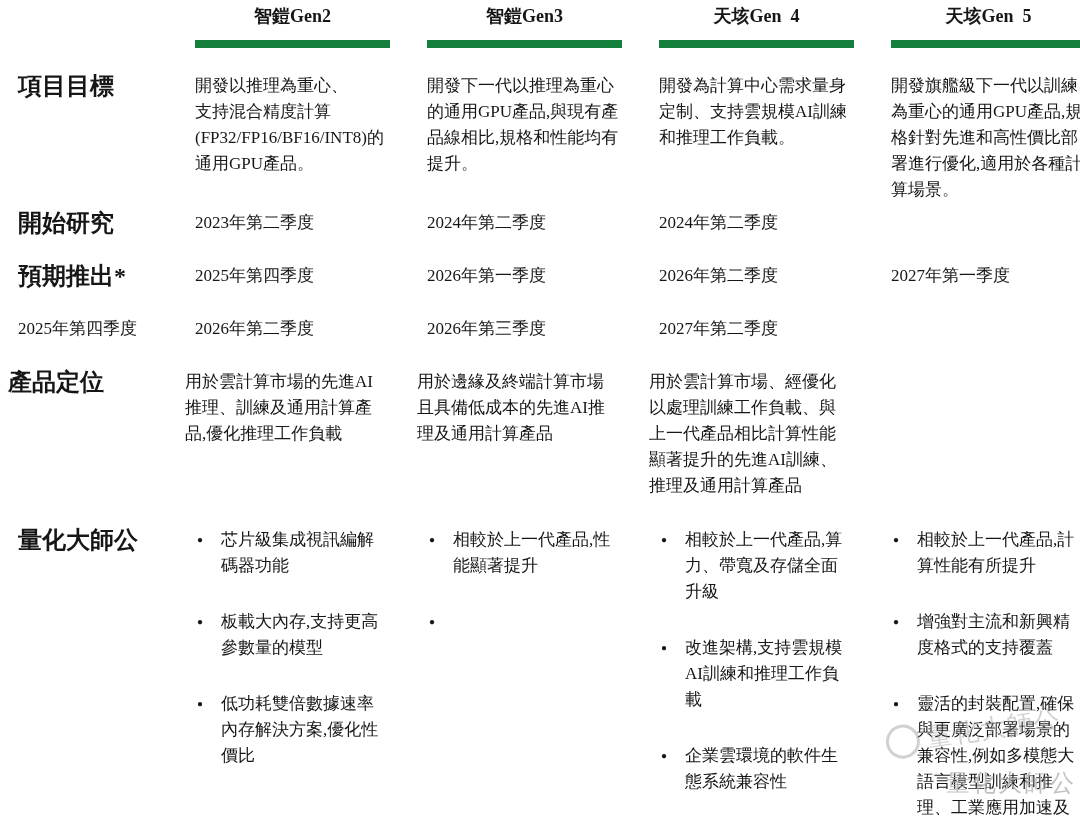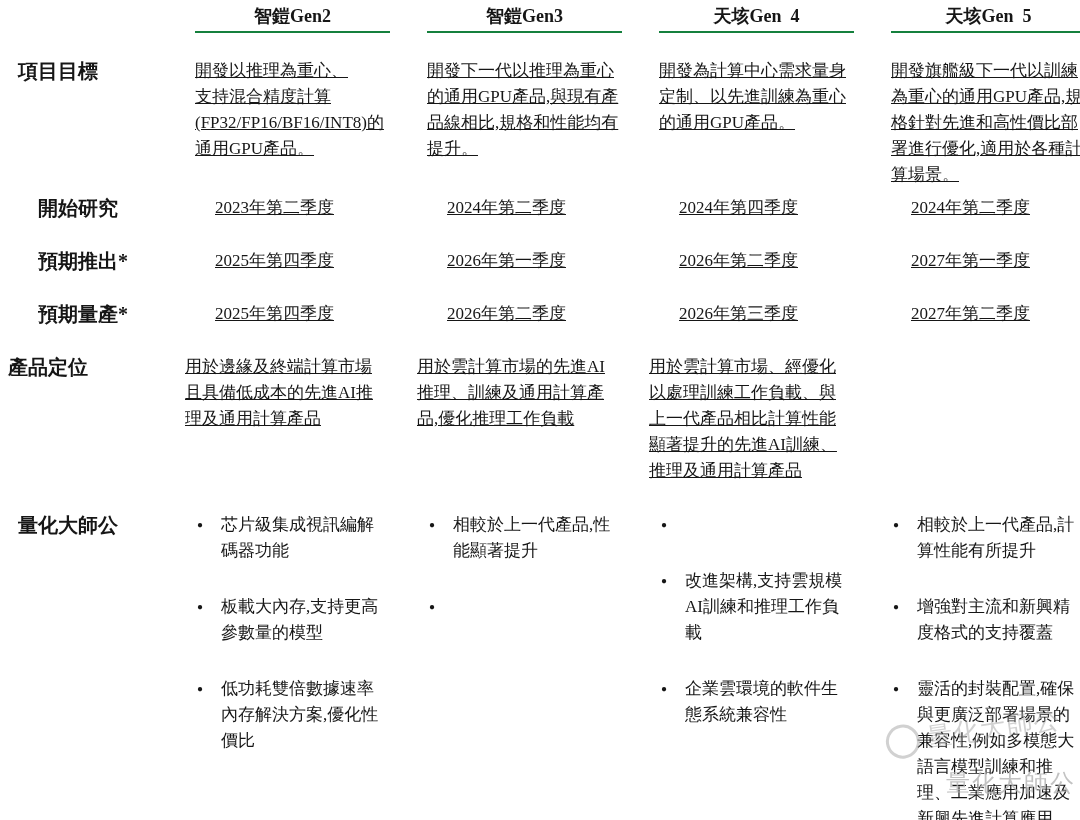--- a/index.html
+++ b/index.html
@@ -15,29 +15,29 @@
     display:grid;
     grid-template-columns:140px repeat(4,195px);
     column-gap:37px;
     padding-left:18px;
     align-items:start;
   }
   .hdr-row{padding-top:6px;}
   .hdr{
     font-weight:bold;font-size:18px;line-height:20px;
     text-align:center;
-    border-bottom:2px solid #15803d;
-    padding-bottom:5px;
+    border-bottom:8px solid #15803d;
+    padding-bottom:14px;
     white-space:pre;
   }
-  .row-label{font-weight:bold;font-size:20px;line-height:26px;}
+  .row-label{font-weight:bold;font-size:24px;line-height:26px;}
   .cell{font-size:17px;line-height:26px;}
-  .pre{white-space:pre-line;text-decoration:underline;}
+  .pre{white-space:pre-line;}
   .r-goal{margin-top:25px;min-height:137px;}
-  .r-date{min-height:53px;margin-left:20px;}
+  .r-date{min-height:53px;}
   .r-pos{min-height:158px;padding-left:8px;}
   ul.feat{list-style:none;margin:0;padding:0;}
   ul.feat li{display:flex;margin:0 0 30px 0;}
   ul.feat li:last-child{margin-bottom:0;}
   .blt{width:24px;flex:none;font-size:10px;line-height:26px;padding-left:2px;}
   .btxt{flex:1;}
   .wm-badge{
     position:absolute;left:886px;top:726px;
     display:flex;align-items:center;gap:7px;
     transform:rotate(-8deg);transform-origin:left center;
@@ -64,48 +64,46 @@
         <div class="hdr">天垓Gen  4</div>
         <div class="hdr">天垓Gen  5</div>
       </div>
       <div class="grid r-goal">
         <div class="row-label">項目目標</div>
         <div class="cell pre">開發以推理為重心、
 支持混合精度計算
 (FP32/FP16/BF16/INT8)的
 通用GPU產品。</div>
         <div class="cell pre">開發下一代以推理為重心的通用GPU產品,與現有產品線相比,規格和性能均有提升。</div>
-        <div class="cell pre">開發為計算中心需求量身定制、以先進訓練為重心的通用GPU產品。</div>
+        <div class="cell pre">開發為計算中心需求量身定制、支持雲規模AI訓練和推理工作負載。</div>
         <div class="cell pre">開發旗艦級下一代以訓練為重心的通用GPU產品,規格針對先進和高性價比部署進行優化,適用於各種計算場景。</div>
       </div>
       <div class="grid r-date">
         <div class="row-label">開始研究</div>
         <div class="cell pre">2023年第二季度</div>
         <div class="cell pre">2024年第二季度</div>
-        <div class="cell pre">2024年第四季度</div>
         <div class="cell pre">2024年第二季度</div>
       </div>
       <div class="grid r-date">
         <div class="row-label">預期推出*</div>
         <div class="cell pre">2025年第四季度</div>
         <div class="cell pre">2026年第一季度</div>
         <div class="cell pre">2026年第二季度</div>
         <div class="cell pre">2027年第一季度</div>
       </div>
       <div class="grid r-date">
-        <div class="row-label">預期量產*</div>
         <div class="cell pre">2025年第四季度</div>
         <div class="cell pre">2026年第二季度</div>
         <div class="cell pre">2026年第三季度</div>
         <div class="cell pre">2027年第二季度</div>
       </div>
       <div class="grid r-pos">
         <div class="row-label">產品定位</div>
+        <div class="cell pre">用於雲計算市場的先進AI推理、訓練及通用計算產品,優化推理工作負載</div>
         <div class="cell pre">用於邊緣及終端計算市場且具備低成本的先進AI推理及通用計算產品</div>
-        <div class="cell pre">用於雲計算市場的先進AI推理、訓練及通用計算產品,優化推理工作負載</div>
         <div class="cell pre">用於雲計算市場、經優化以處理訓練工作負載、與上一代產品相比計算性能顯著提升的先進AI訓練、推理及通用計算產品</div>
       </div>
       <div class="grid r-feat">
         <div class="row-label">量化大師公</div>
         <div class="cell">
           <ul class="feat">
             <li>
               <span class="blt">●</span>
               <span class="btxt">芯片級集成視訊編解碼器功能</span>
             </li>
@@ -127,20 +125,21 @@
             </li>
             <li>
               <span class="blt">●</span>
             </li>
           </ul>
         </div>
         <div class="cell">
           <ul class="feat">
             <li>
               <span class="blt">●</span>
+              <span class="btxt">相較於上一代產品,算力、帶寬及存儲全面升級</span>
             </li>
             <li>
               <span class="blt">●</span>
               <span class="btxt">改進架構,支持雲規模AI訓練和推理工作負載</span>
             </li>
             <li>
               <span class="blt">●</span>
               <span class="btxt">企業雲環境的軟件生態系統兼容性</span>
             </li>
           </ul>

